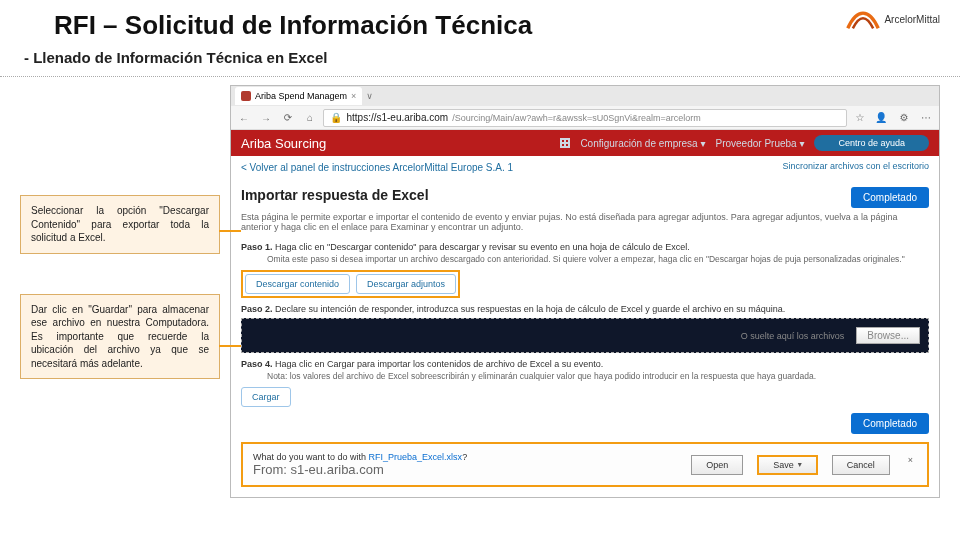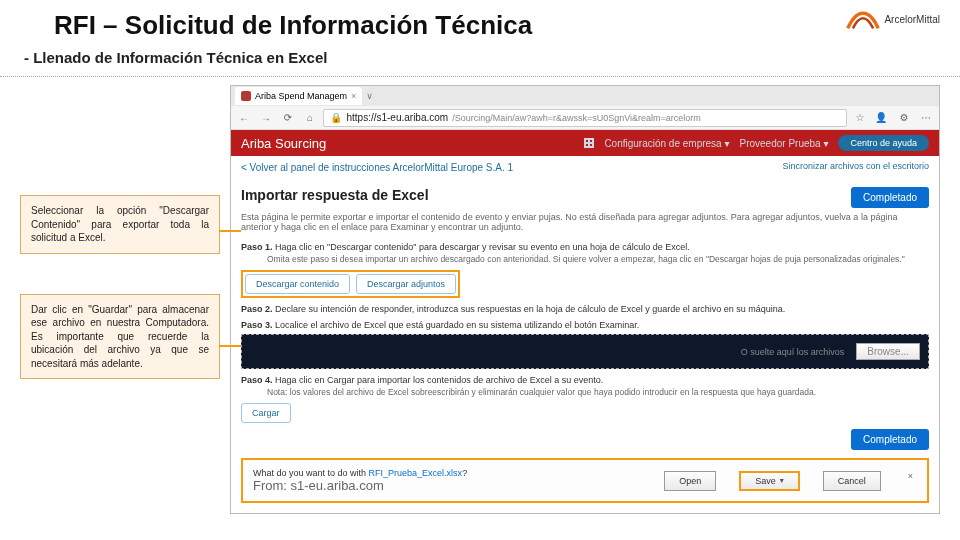--- a/index.html
+++ b/index.html
@@ -28,21 +28,21 @@
   .addrbar { background: #f5f5f5; height: 24px; display: flex; align-items: center; gap: 4px; padding: 0 4px; font-size: 10px; color: #444; border-bottom: 1px solid #ddd; }
   .nav-btn, .icon-btn { width: 18px; height: 18px; display: flex; align-items: center; justify-content: center; color: #666; border-radius: 2px; }
   .url { flex: 1; background: #fff; border: 1px solid #ccc; border-radius: 2px; height: 18px; padding: 0 6px; display: flex; align-items: center; gap: 4px; overflow: hidden; }
   .url span.host { color: #222; }
   .url span.path { color: #888; font-size: 9px; white-space: nowrap; }
   .lock-ico { color: #666; }
 
   .app-header { background: #b91c1c; color: #cfd8e3; height: 26px; display: flex; align-items: center; justify-content: space-between; padding: 0 10px; font-size: 10px; }
   .app-header .brand { color: #fff; font-size: 13px; font-weight: 400; }
   .app-header .rgt { display: flex; align-items: center; gap: 10px; }
-  .help-pill { background: #1f6ea0; color: #fff; padding: 3px 12px; border-radius: 10px; font-size: 9px; }
+  .help-pill { background: #1f6ea0; color: #fff; padding: 3px 24px; border-radius: 10px; font-size: 9px; }
   .grid-ico { width: 10px; height: 10px; display: inline-block; background: repeating-linear-gradient(#cfd8e3 0 2px, transparent 2px 4px), repeating-linear-gradient(90deg,#cfd8e3 0 2px, transparent 2px 4px); }
 
   .page-body { padding: 6px 10px 10px; font-size: 9px; color: #333; position: relative; }
   .back-link { color: #1f6ea0; font-size: 10px; display: flex; align-items: center; gap: 3px; }
   .sync-link { position: absolute; right: 10px; top: 6px; color: #1f6ea0; text-align: right; line-height: 1.1; }
   .page-h1 { font-size: 14px; font-weight: 600; margin: 6px 0; color: #222; }
   .primary-btn { background: #0a6ed1; color: #fff; border-radius: 3px; padding: 5px 12px; font-size: 10px; display: inline-block; }
   .right { float: right; }
 
   .hint { background: #fff; color: #666; padding: 4px 0; }
@@ -54,21 +54,21 @@
   .outlined { border: 1px solid #9ec6e9; color: #1f6ea0; background: #fff; padding: 4px 10px; border-radius: 3px; font-size: 9px; }
   .hl { border: 2px solid #f39c12; padding: 2px; display: inline-flex; gap: 6px; }
 
   .dropzone { border: 1px dashed #aaa; background: #0f172a; padding: 8px; font-size: 9px; color: #888; display: flex; align-items: center; justify-content: flex-end; margin: 4px 0; gap: 12px; }
   .browse { border: 1px solid #aaa; background: linear-gradient(#fff,#e8e8e8); padding: 2px 10px; font-size: 10px; }
 
   .download-bar { border: 2px solid #f39c12; margin-top: 8px; background: #fdfdfd; padding: 8px 10px; display: flex; align-items: center; justify-content: space-between; font-size: 9px; }
   .dl-left { color: #333; }
   .dl-left .fname { color: #0a6ed1; }
   .dl-left .src { color: #666; font-size: 13px; }
-  .dl-btns { display: flex; gap: 23px; }
+  .dl-btns { display: flex; gap: 14px; }
   .win-btn { border: 1px solid #999; background: linear-gradient(#fdfdfd,#eaeaea); padding: 3px 14px; font-size: 9px; display: flex; align-items: center; gap: 4px; }
   .chev { font-size: 8px; color: #555; }
   .save-hl { border: 2px solid #f39c12; }
   .dl-x { color: #666; padding: 0 4px; }
 
   .clearfix::after { content: ""; display: table; clear: both; }
 </style>
 </head>
 <body>
 
@@ -147,24 +147,20 @@
           <span class="outlined">Descargar contenido</span>
           <span class="outlined">Descargar adjuntos</span>
         </span>
       </div>
 
       <div class="step">
         <span class="b">Paso 2.</span>
         <span>Declare su intención de responder, introduzca sus respuestas en la hoja de cálculo de Excel y guarde el archivo en su máquina.</span>
       </div>
 
-      <div class="step">
-        <span class="b">Paso 3.</span>
-        <span>Localice el archivo de Excel que está guardado en su sistema utilizando el botón Examinar.</span>
-      </div>
 
       <div class="dropzone">
         <span>O suelte aquí los archivos</span>
         <span class="browse">Browse...</span>
       </div>
 
       <div class="step">
         <span class="b">Paso 4.</span>
         <span>Haga clic en Cargar para importar los contenidos de archivo de Excel a su evento.</span>
       </div>

